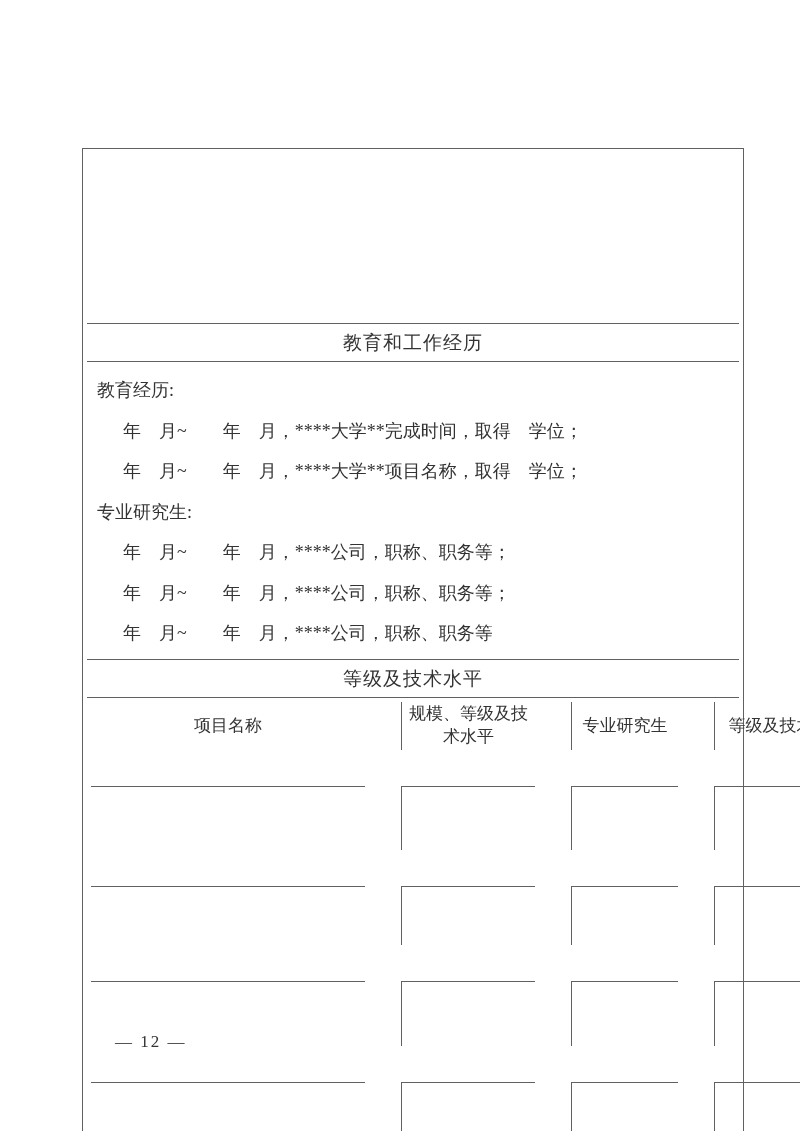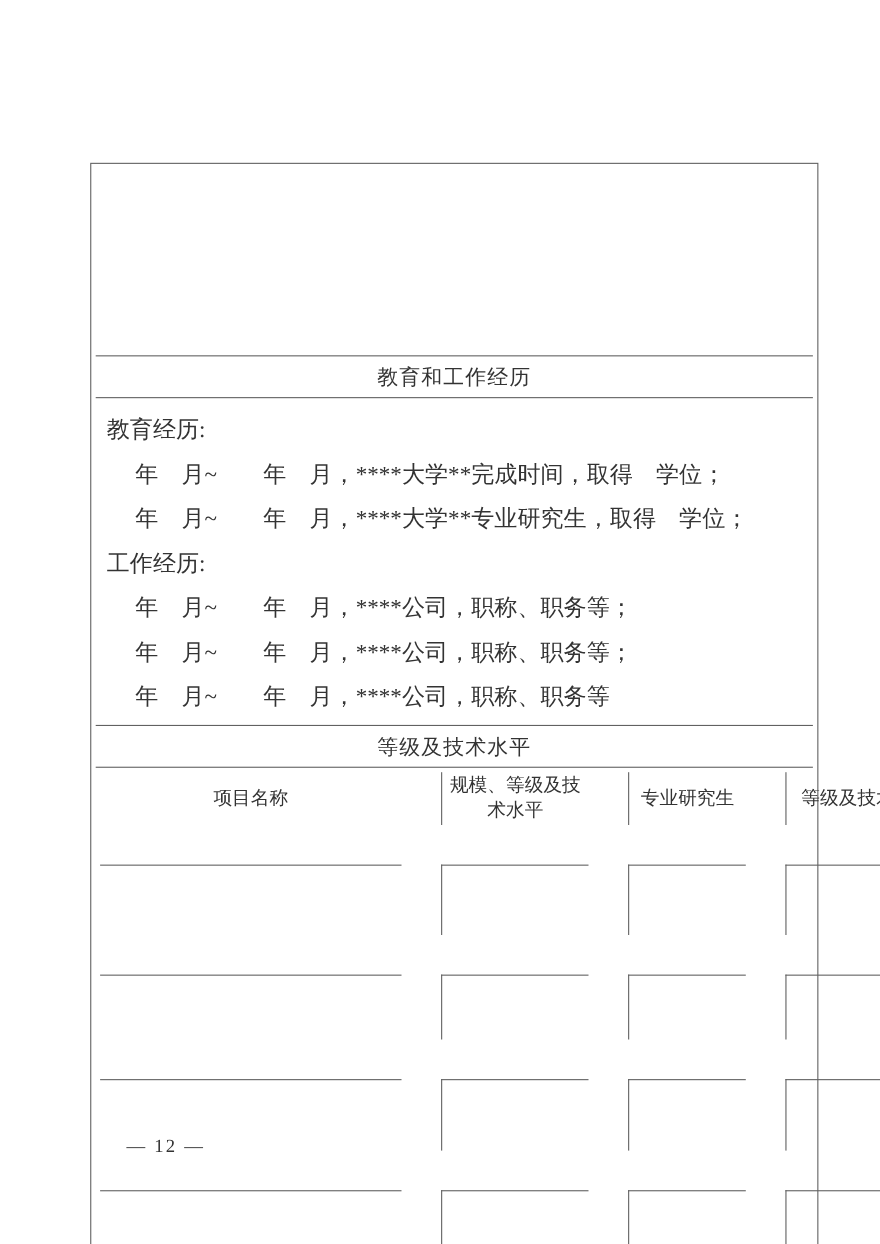--- a/index.html
+++ b/index.html
@@ -37,21 +37,21 @@
     display: flex;
     align-items: center;
     justify-content: center;
     font-size: 19px;
     letter-spacing: 1px;
   }
   .content-cell {
     height: 298px;
     border-top: 1px solid var(--line);
     padding: 8px 6px 0 6px;
-    font-size: 21px;
+    font-size: 18px;
   }
   .content-cell .line {
     height: 40.5px;
     display: flex;
     align-items: center;
     white-space: pre;
   }
   .content-cell .line.indented {
     padding-left: 30px;
   }
@@ -93,22 +93,22 @@
 
   <div class="form-table">
 
     <div class="cell-empty"></div>
 
     <div class="section-header">教育和工作经历</div>
 
     <div class="content-cell">
       <div class="line">教育经历:</div>
       <div class="line indented">年　月~　　年　月，****大学**完成时间，取得　学位；</div>
-      <div class="line indented">年　月~　　年　月，****大学**专业研究生，取得　学位；</div>
-      <div class="line">工作经历:</div>
+      <div class="line indented">年　月~　　年　月，****大学**项目名称，取得　学位；</div>
+      <div class="line">专业研究生:</div>
       <div class="line indented">年　月~　　年　月，****公司，职称、职务等；</div>
       <div class="line indented">年　月~　　年　月，****公司，职称、职务等；</div>
       <div class="line indented">年　月~　　年　月，****公司，职称、职务等</div>
     </div>
 
     <div class="section-header">等级及技术水平</div>
 
     <div class="grid">
 
       <div class="gcell header header-row first-col">项目名称</div>

